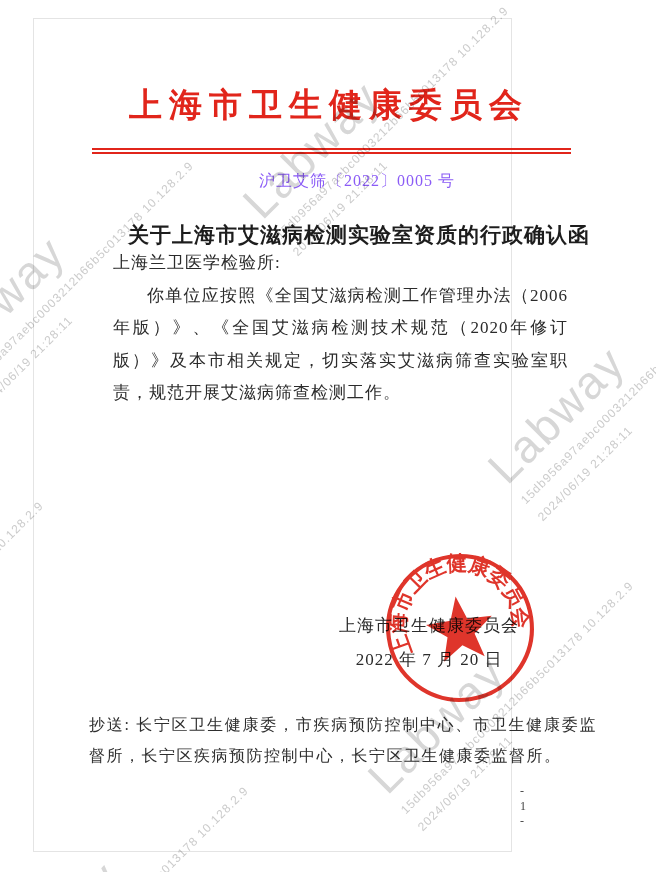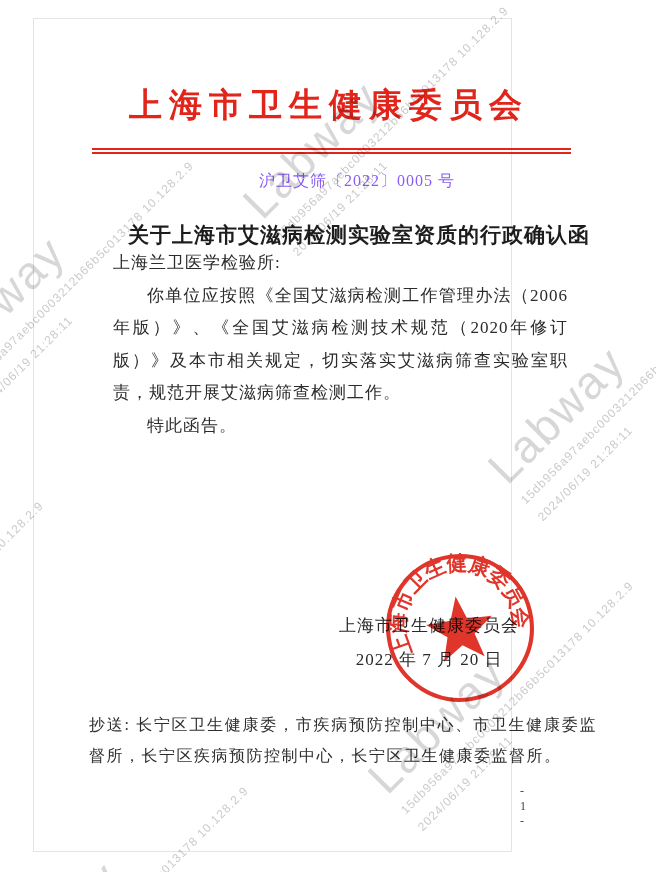--- a/index.html
+++ b/index.html
@@ -47,21 +47,20 @@
 
     <div class="red-rule"></div>
 
     <div class="doc-number">沪卫艾筛〔2022〕0005 号</div>
 
     <h1 class="doc-title">关于上海市艾滋病检测实验室资质的行政确认函</h1>
 
     <div class="body-block">
       <p>上海兰卫医学检验所:</p>
       <p class="indent">你单位应按照《全国艾滋病检测工作管理办法（2006年版）》、《全国艾滋病检测技术规范（2020年修订版）》及本市相关规定，切实落实艾滋病筛查实验室职责，规范开展艾滋病筛查检测工作。</p>
-      <p class="indent">特此函告。</p>
     </div>
 
     <div class="sign-block">
       <div>上海市卫生健康委员会</div>
       <div>2022 年 7 月 20 日</div>
     </div>
 
     <div class="seal">
       <svg width="154" height="154" viewBox="0 0 150 150">
         <defs>

